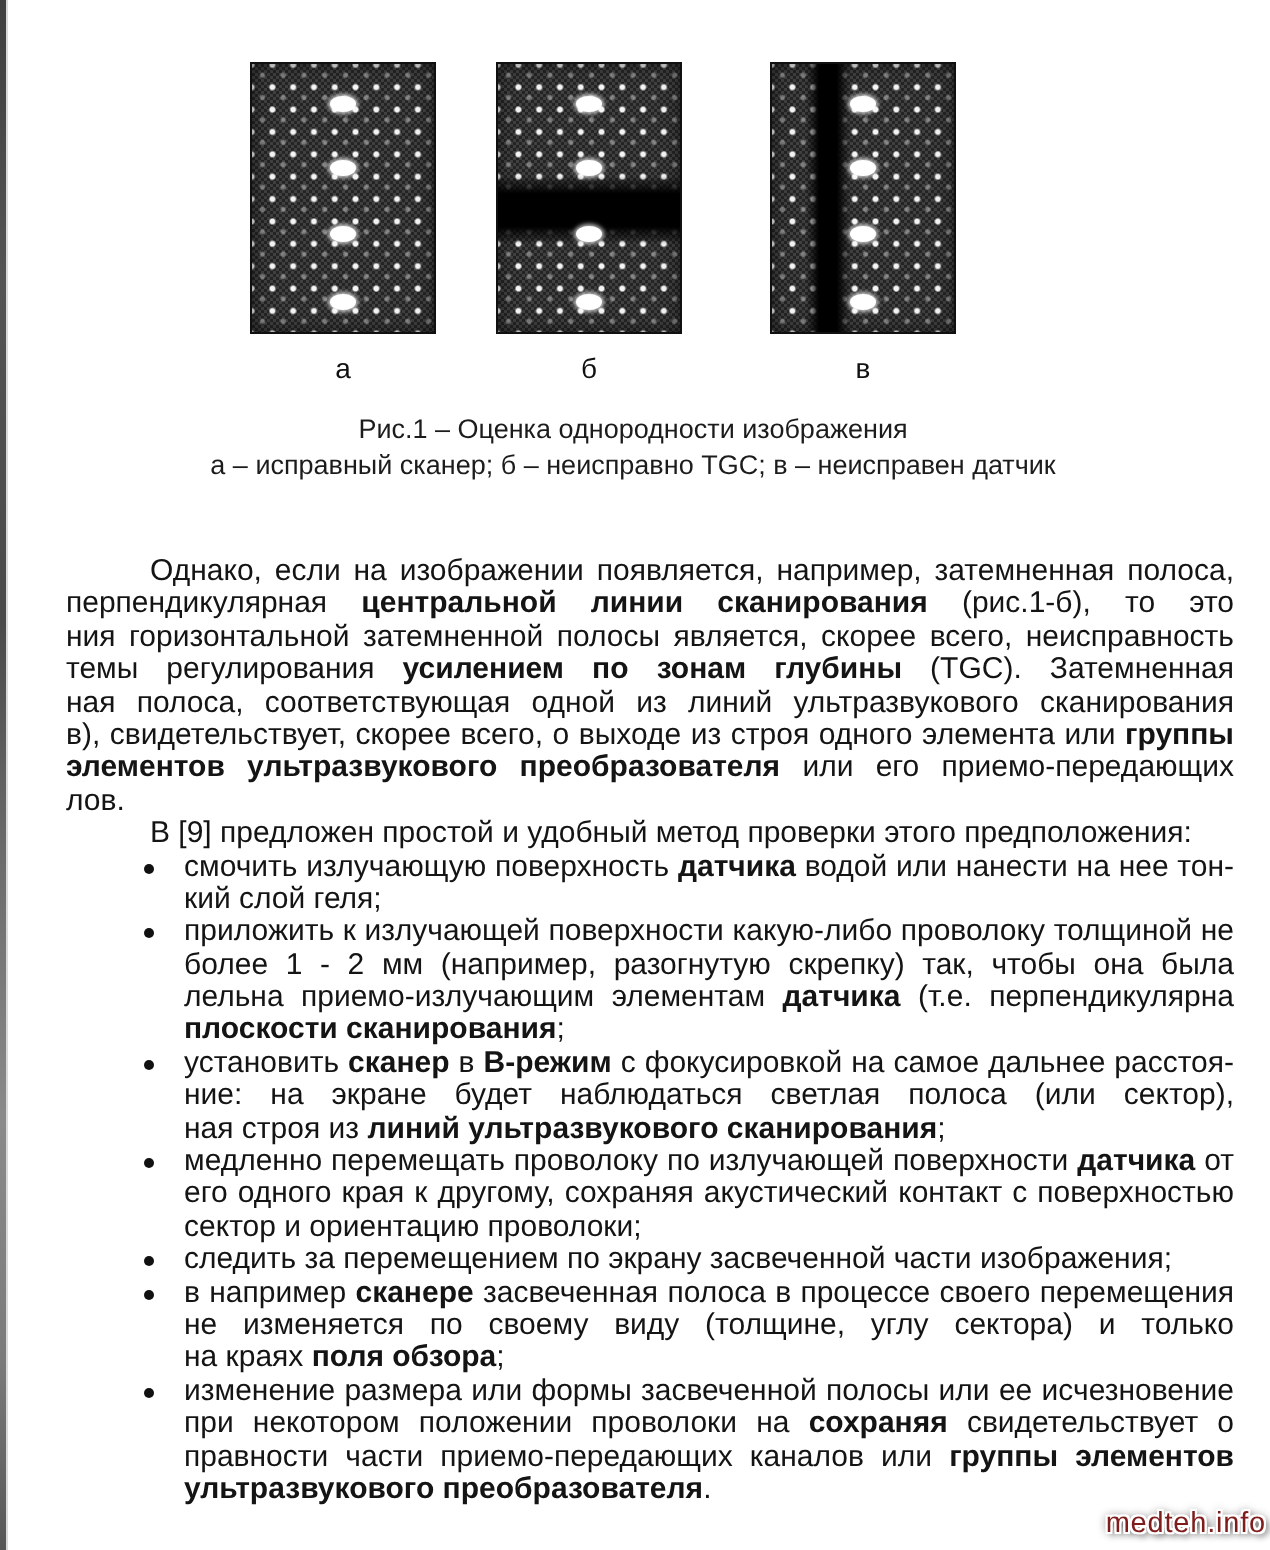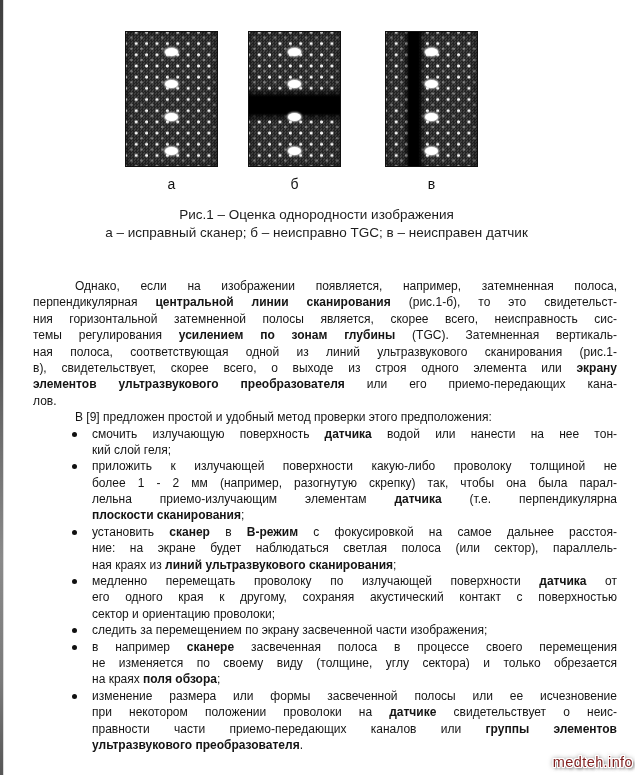--- a/index.html
+++ b/index.html
@@ -45,21 +45,21 @@
     font-size:14px;line-height:16px;color:#111;
   }
   .caption{
     position:absolute;left:0;top:206px;width:633px;text-align:center;
     font-size:13.5px;line-height:17.5px;color:#1c1c1c;
   }
 
   
   .textcol{
     position:absolute;left:33px;top:278px;width:584px;
-    font-size:12px;color:#141414;
+    font-size:15px;color:#141414;
   }
   .ln{
     height:16.4px;line-height:16.4px;overflow:hidden;
     text-align:justify;text-align-last:left;
   }
   .jl{text-align-last:justify;}
   .ind{text-indent:42px;}
   .ln b{font-weight:700;}
   .bitem{position:relative;}
   .bitem .ln{margin-left:59px;width:525px;}
@@ -113,61 +113,61 @@
     <div>Рис.1 – Оценка однородности изображения</div>
     <div>а – исправный сканер; б – неисправно TGC; в – неисправен датчик</div>
   </div>
 
   <div class="textcol">
       <div class="ln jl ind"><span>Однако, если на изображении появляется, например, затемненная полоса,</span></div>
       <div class="ln jl"><span>перпендикулярная </span><b>центральной линии сканирования</b><span> (рис.1-б), то это свидетельст-</span></div>
       <div class="ln jl"><span>ния горизонтальной затемненной полосы является, скорее всего, неисправность сис-</span></div>
       <div class="ln jl"><span>темы регулирования </span><b>усилением по зонам глубины</b><span> (TGC). Затемненная вертикаль-</span></div>
       <div class="ln jl"><span>ная полоса, соответствующая одной из линий ультразвукового сканирования (рис.1-</span></div>
-      <div class="ln jl"><span>в), свидетельствует, скорее всего, о выходе из строя одного элемента или </span><b>экрану</b><span></span></div>
+      <div class="ln jl"><span>в), свидетельствует, скорее всего, о выходе из строя одного элемента или </span><b>группы</b><span></span></div>
       <div class="ln jl"><span></span><b>элементов ультразвукового преобразователя</b><span> или его приемо-передающих кана-</span></div>
       <div class="ln"><span>лов.</span></div>
       <div class="ln ind"><span>В [9] предложен простой и удобный метод проверки этого предположения:</span></div>
       <div class="bitem">
         <span class="bdot"></span>
         <div class="ln jl"><span>смочить излучающую поверхность </span><b>датчика</b><span> водой или нанести на нее тон-</span></div>
         <div class="ln"><span>кий слой геля;</span></div>
       </div>
       <div class="bitem">
         <span class="bdot"></span>
         <div class="ln jl"><span>приложить к излучающей поверхности какую-либо проволоку толщиной не</span></div>
         <div class="ln jl"><span>более 1 - 2 мм (например, разогнутую скрепку) так, чтобы она была парал-</span></div>
         <div class="ln jl"><span>лельна приемо-излучающим элементам </span><b>датчика</b><span> (т.е. перпендикулярна</span></div>
         <div class="ln"><span></span><b>плоскости сканирования</b><span>;</span></div>
       </div>
       <div class="bitem">
         <span class="bdot"></span>
         <div class="ln jl"><span>установить </span><b>сканер</b><span> в </span><b>В-режим</b><span> с фокусировкой на самое дальнее расстоя-</span></div>
         <div class="ln jl"><span>ние: на экране будет наблюдаться светлая полоса (или сектор), параллель-</span></div>
-        <div class="ln"><span>ная краях из </span><b>линий ультразвукового сканирования</b><span>;</span></div>
+        <div class="ln"><span>ная строя из </span><b>линий ультразвукового сканирования</b><span>;</span></div>
       </div>
       <div class="bitem">
         <span class="bdot"></span>
         <div class="ln jl"><span>медленно перемещать проволоку по излучающей поверхности </span><b>датчика</b><span> от</span></div>
         <div class="ln jl"><span>его одного края к другому, сохраняя акустический контакт с поверхностью</span></div>
         <div class="ln"><span>сектор и ориентацию проволоки;</span></div>
       </div>
       <div class="bitem">
         <span class="bdot"></span>
         <div class="ln"><span>следить за перемещением по экрану засвеченной части изображения;</span></div>
       </div>
       <div class="bitem">
         <span class="bdot"></span>
         <div class="ln jl"><span>в например </span><b>сканере</b><span> засвеченная полоса в процессе своего перемещения</span></div>
         <div class="ln jl"><span>не изменяется по своему виду (толщине, углу сектора) и только обрезается</span></div>
         <div class="ln"><span>на краях </span><b>поля обзора</b><span>;</span></div>
       </div>
       <div class="bitem">
         <span class="bdot"></span>
         <div class="ln jl"><span>изменение размера или формы засвеченной полосы или ее исчезновение</span></div>
-        <div class="ln jl"><span>при некотором положении проволоки на </span><b>датчике</b><span> свидетельствует о неис-</span></div>
+        <div class="ln jl"><span>при некотором положении проволоки на </span><b>сохраняя</b><span> свидетельствует о неис-</span></div>
         <div class="ln jl"><span>правности части приемо-передающих каналов или </span><b>группы элементов</b><span></span></div>
         <div class="ln"><span></span><b>ультразвукового преобразователя</b><span>.</span></div>
       </div>
     </div>
 
   <div class="watermark">medteh.info</div>
 </div>
 
 </body></html>

